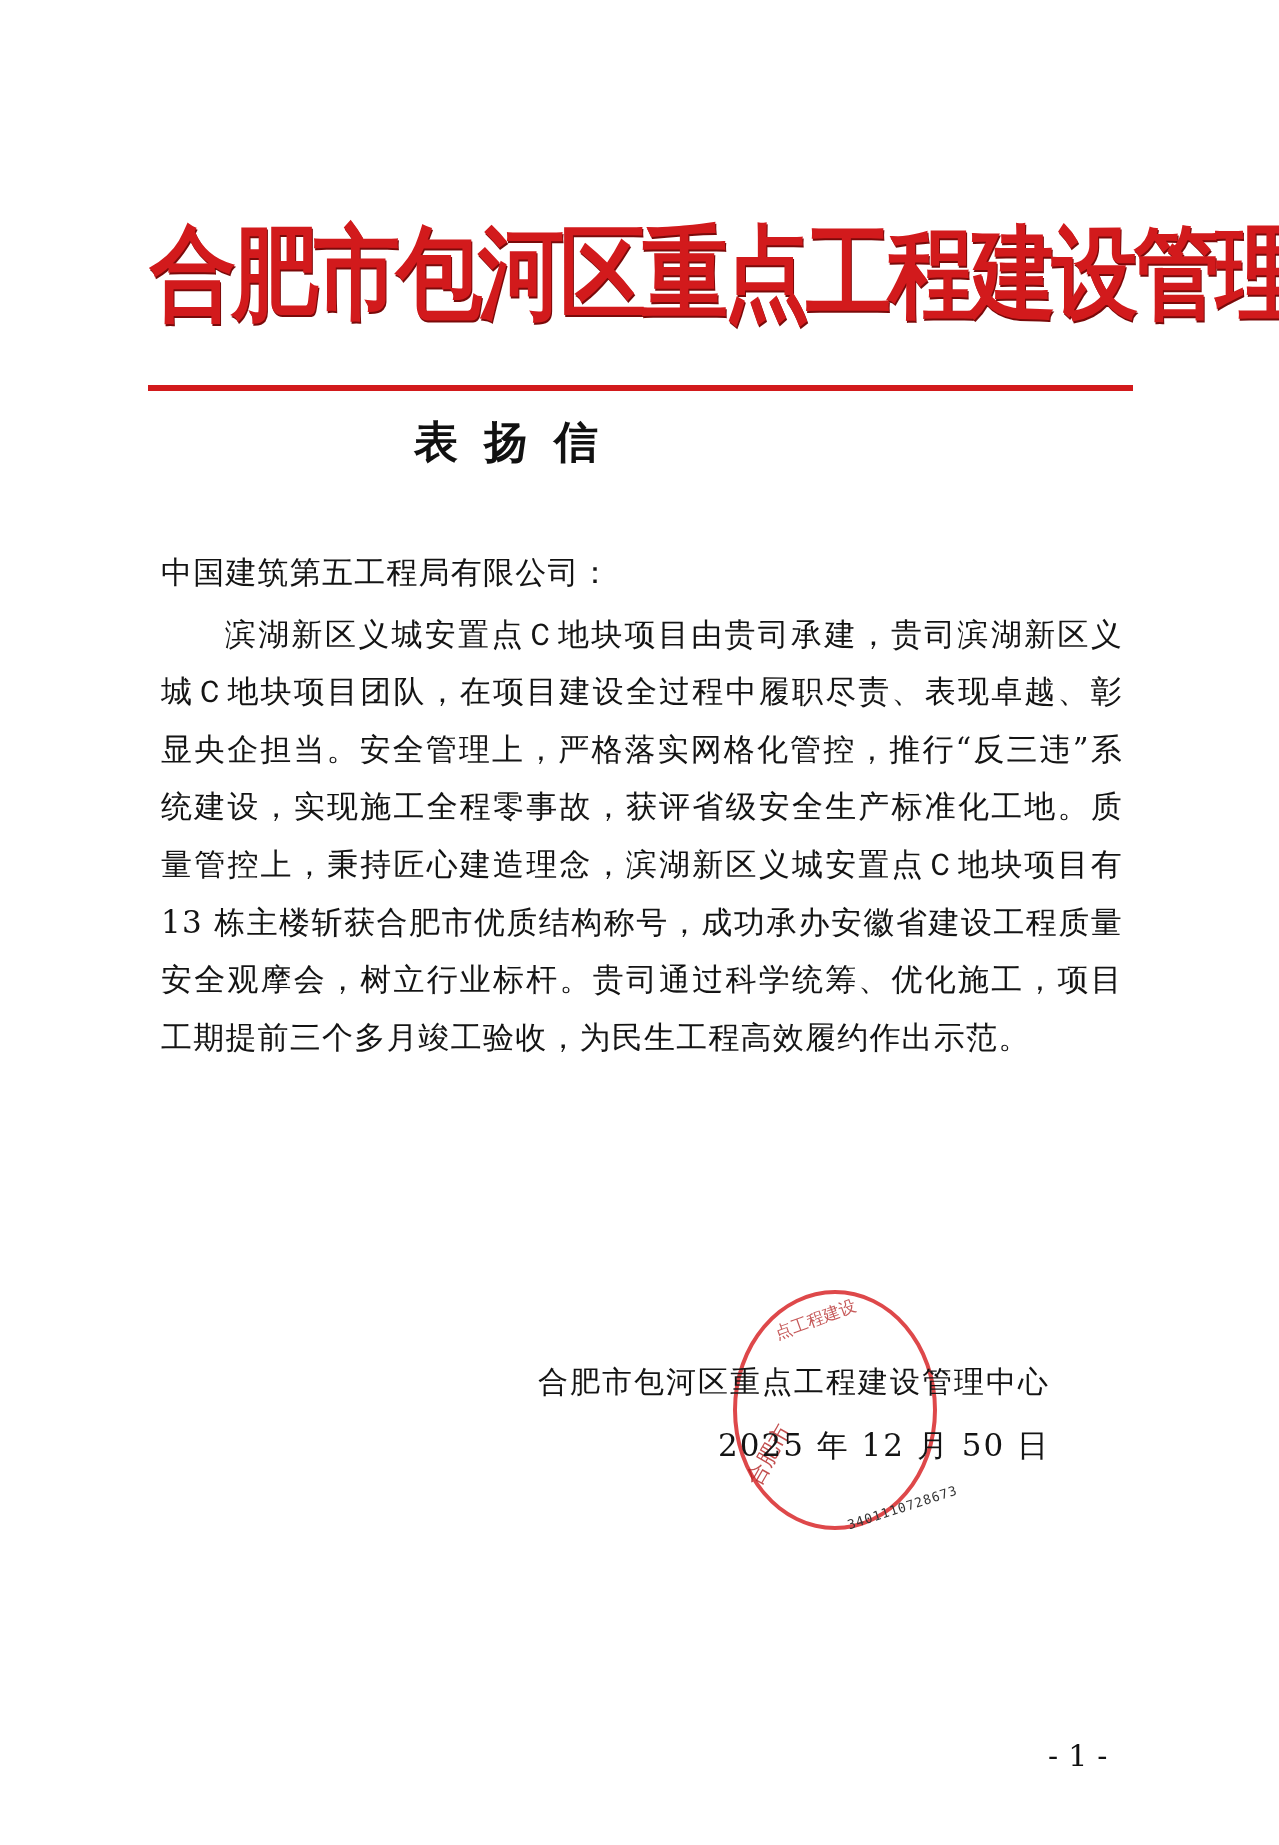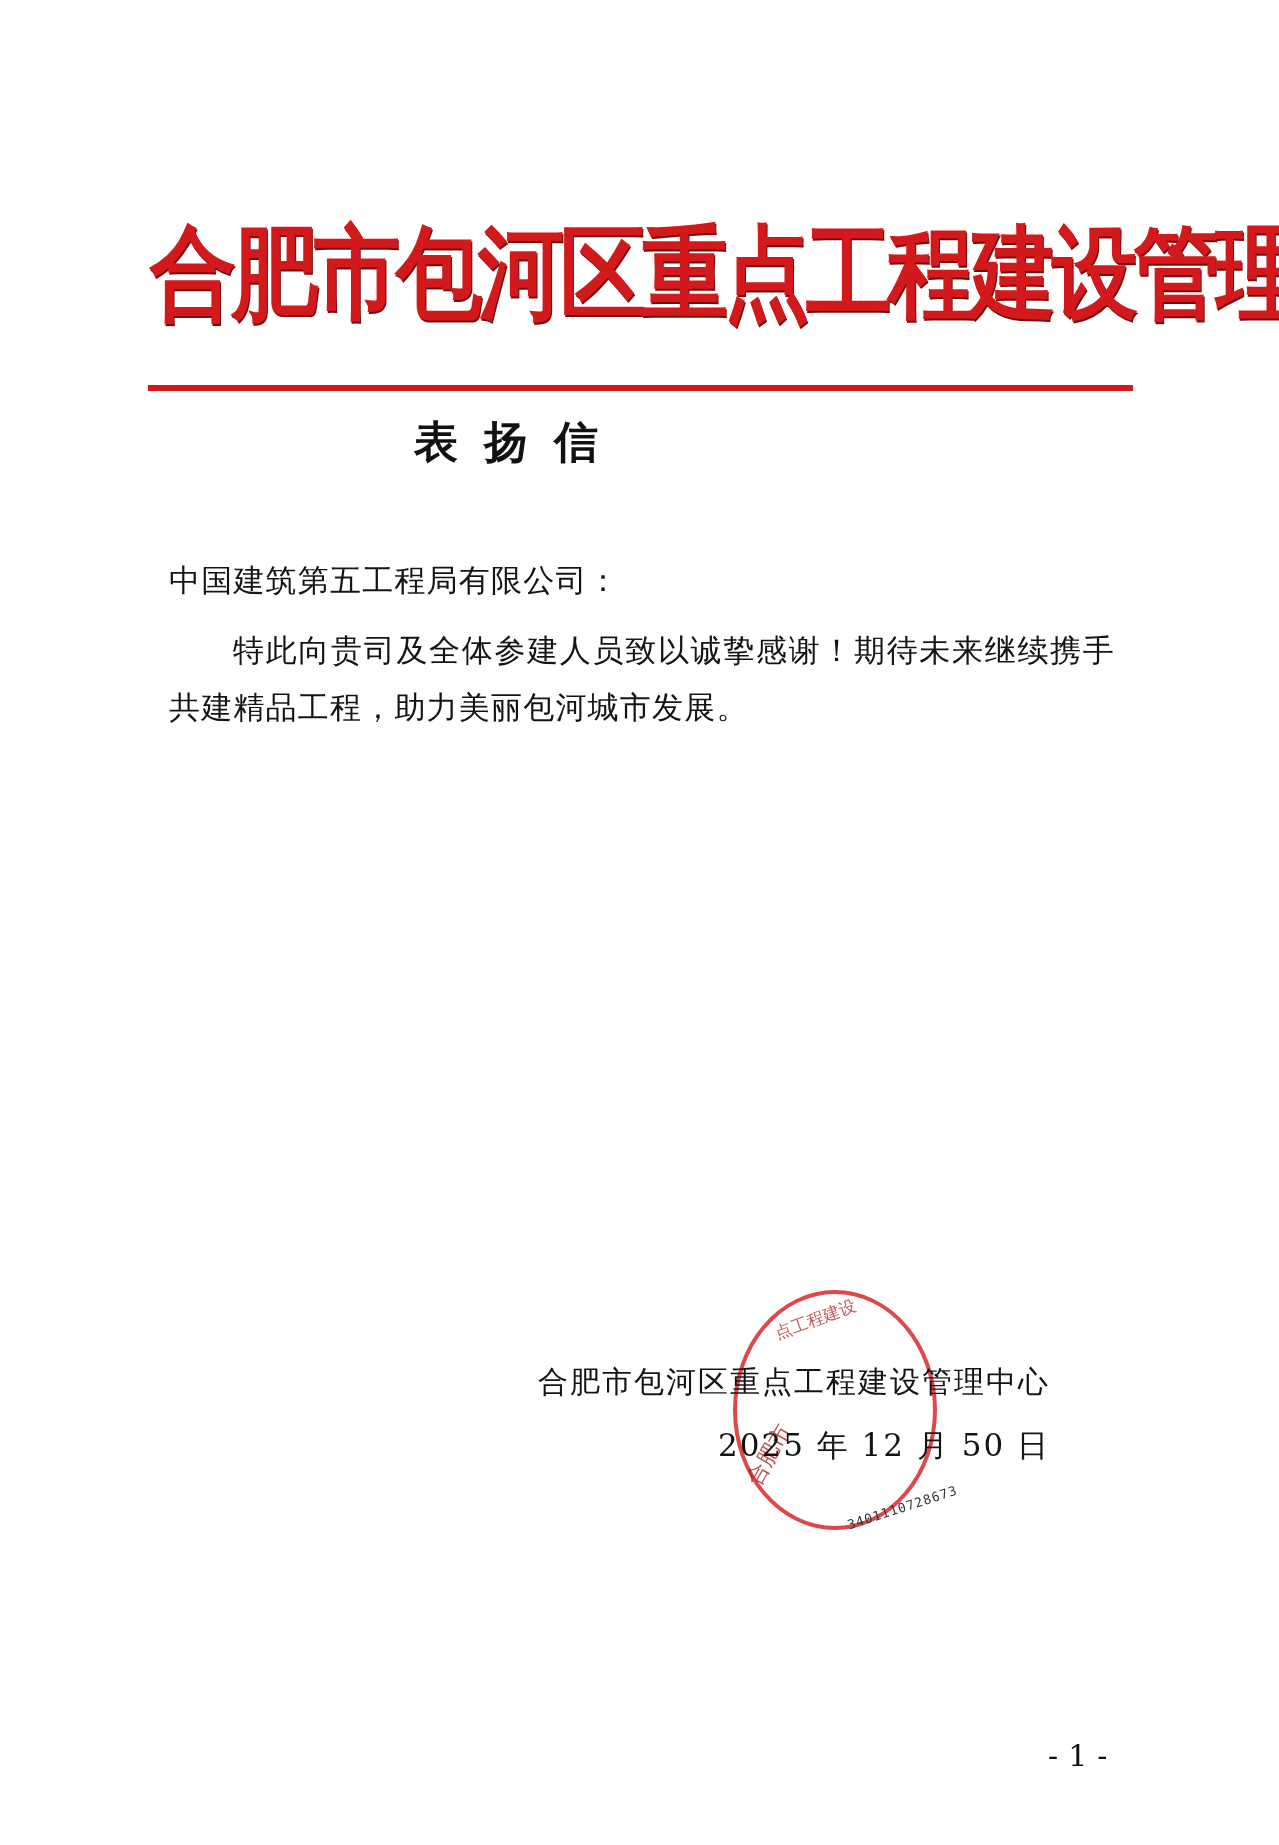--- a/index.html
+++ b/index.html
@@ -10,21 +10,21 @@
       font-size: 86px; font-weight: bold; line-height: 130px; text-align: center;
       letter-spacing: -4px; transform: scaleY(1.18); transform-origin: center;
       text-shadow: 1px 1px 0 #7a0a0a; white-space: nowrap; }
     .red-rule { position: absolute; left: 148px; top: 385px; width: 985px; height: 6px;
       background: #d21a1c; }
     .doc-title { position: absolute; left: 0; width: 1012px; top: 412px; text-align: center;
       font-family: "DejaVu Sans", "Liberation Sans", sans-serif; font-weight: bold;
       font-size: 44px; letter-spacing: 26px; line-height: 60px; color: #111; padding-left: 26px; box-sizing: border-box; }
     .body-text { position: absolute; left: 157px; top: 540px; width: 970px;
       font-size: 31px; line-height: 57.6px; letter-spacing: 1.2px; }
-    .body-text p { margin: 12px; text-align: justify; }
+    .body-text p { margin: 4px; text-align: justify; }
     .salutation { margin: 0 0 0 0; }
     .indent { text-indent: 64px; }
     .sign-org { position: absolute; left: 538px; top: 1362px; font-size: 30px; letter-spacing: 2px; white-space: nowrap; z-index: 2; }
     .sign-date { position: absolute; left: 718px; top: 1425px; font-size: 31px; letter-spacing: 2px; white-space: nowrap; z-index: 2; }
     .seal { position: absolute; left: 733px; top: 1290px; width: 196px; height: 232px; border: 4px solid #d8282a;
       border-radius: 50%; opacity: 0.85; z-index: 1; }
     .seal-code { position: absolute; left: 845px; top: 1500px; font-family: "DejaVu Sans Mono", "Liberation Mono", monospace; font-size: 13px;
       color: #333; transform: rotate(-18deg); letter-spacing: 1px; z-index: 1; }
     .seal-arc-text { position: absolute; left: 773px; top: 1308px; color: #b32222; font-size: 17px;
       transform: rotate(-20deg); z-index: 1; opacity: 0.75; font-family: "DejaVu Sans", sans-serif; }
@@ -35,21 +35,21 @@
 </head>
 <body>
 
 <div class="letterhead">合肥市包河区重点工程建设管理中心</div>
 <div class="red-rule"></div>
 
 <div class="doc-title">表扬信</div>
 
 <div class="body-text">
   <p class="salutation">中国建筑第五工程局有限公司：</p>
-  <p class="indent">特此向贵司及全体参建人员致以诚挚感谢！期待未来继续携手共建精品工程，助力美丽包河城市发展。</p>
+  <p class="indent">滨湖新区义城安置点Ｃ地块项目由贵司承建，贵司滨湖新区义城Ｃ地块项目团队，在项目建设全过程中履职尽责、表现卓越、彰显央企担当。安全管理上，严格落实网格化管控，推行“反三违”系统建设，实现施工全程零事故，获评省级安全生产标准化工地。质量管控上，秉持匠心建造理念，滨湖新区义城安置点Ｃ地块项目有 13 栋主楼斩获合肥市优质结构称号，成功承办安徽省建设工程质量安全观摩会，树立行业标杆。贵司通过科学统筹、优化施工，项目工期提前三个多月竣工验收，为民生工程高效履约作出示范。</p>
 </div>
 
 <div class="seal"></div>
 <div class="seal-arc-text">点工程建设</div>
 <div class="seal-left-text">合肥市</div>
 <div class="seal-code">3401110728673</div>
 
 <div class="sign-org">合肥市包河区重点工程建设管理中心</div>
 <div class="sign-date">2025 年 12 月 50 日</div>
 

